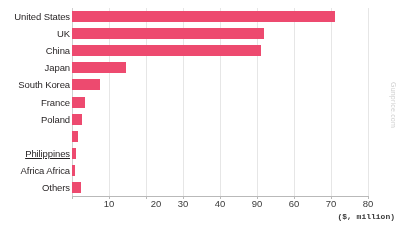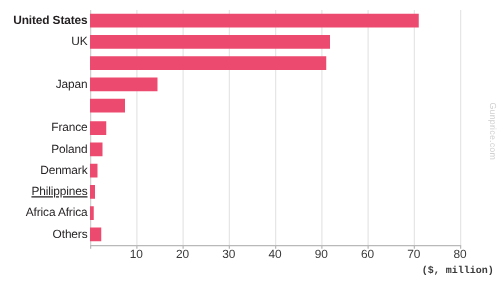--- a/index.html
+++ b/index.html
@@ -140,26 +140,27 @@
     transform-origin: right top;
     letter-spacing: 0.2px;
   }
 </style>
 </head>
 <body>
 
 <div id="chart-root">
 
   <div class="cat-labels">
-      <div class="cat-label" style="top: 3.04545px; font-weight: bold;">United States</div>
+      <div class="cat-label" style="top: 3.04545px;">United States</div>
       <div class="cat-label" style="top: 20.1364px;">UK</div>
+      <div class="cat-label" style="top: 37.2273px;">China</div>
       <div class="cat-label" style="top: 54.3182px;">Japan</div>
+      <div class="cat-label" style="top: 71.4091px;">South Korea</div>
       <div class="cat-label" style="top: 105.591px;">Poland</div>
       <div class="cat-label" style="top: 88.5px;">France</div>
-      <div class="cat-label" style="top: 122.682px;">Denmark</div>
       <div class="cat-label" style="top: 139.773px; text-decoration: underline;">Philippines</div>
       <div class="cat-label" style="top: 156.864px;">Africa Africa</div>
       <div class="cat-label" style="top: 173.955px; margin-left: 36px;">Others</div>
     </div>
 
   <div class="plot-area">
     <div class="gridlines">
         <div class="gridline zero-line" style="left: 0px;"></div>
         <div class="gridline" style="left: 37px;"></div>
         <div class="gridline" style="left: 74px;"></div>
@@ -207,21 +208,21 @@
       </div>
   </div>
 
   <div class="x-axis-line"></div>
 
   <div class="x-ticks">
       <div class="x-tick-mark" style="left: 0px;"></div>
       <div class="x-tick-mark" style="left: 37px;"></div>
       <div class="x-tick" style="left: 37px;">10</div>
       <div class="x-tick-mark" style="left: 74px;"></div>
-      <div class="x-tick" style="left: 74px;">20</div>
+      <div class="x-tick" style="left: 84px;">20</div>
       <div class="x-tick-mark" style="left: 111px;"></div>
       <div class="x-tick" style="left: 111px;">30</div>
       <div class="x-tick-mark" style="left: 148px;"></div>
       <div class="x-tick" style="left: 148px;">40</div>
       <div class="x-tick-mark" style="left: 185px;"></div>
       <div class="x-tick" style="left: 185px;">90</div>
       <div class="x-tick-mark" style="left: 222px;"></div>
       <div class="x-tick" style="left: 222px;">60</div>
       <div class="x-tick-mark" style="left: 259px;"></div>
       <div class="x-tick" style="left: 259px;">70</div>

